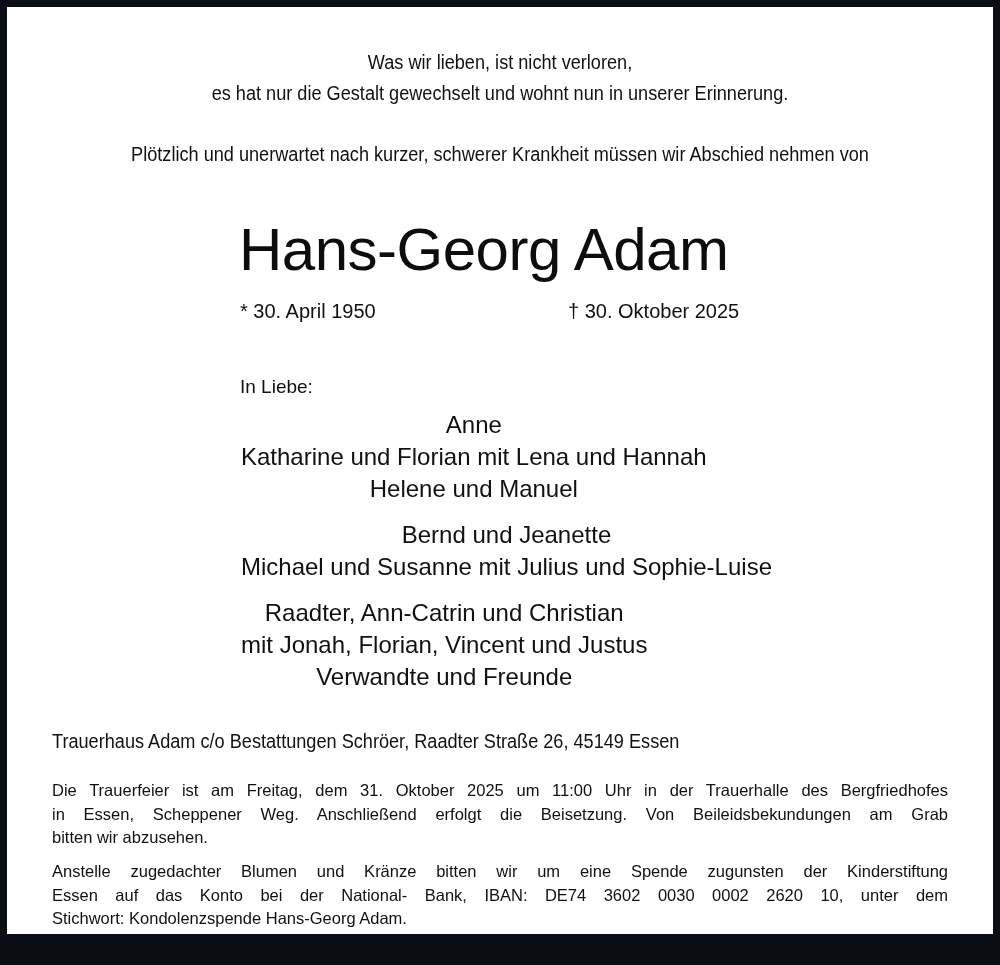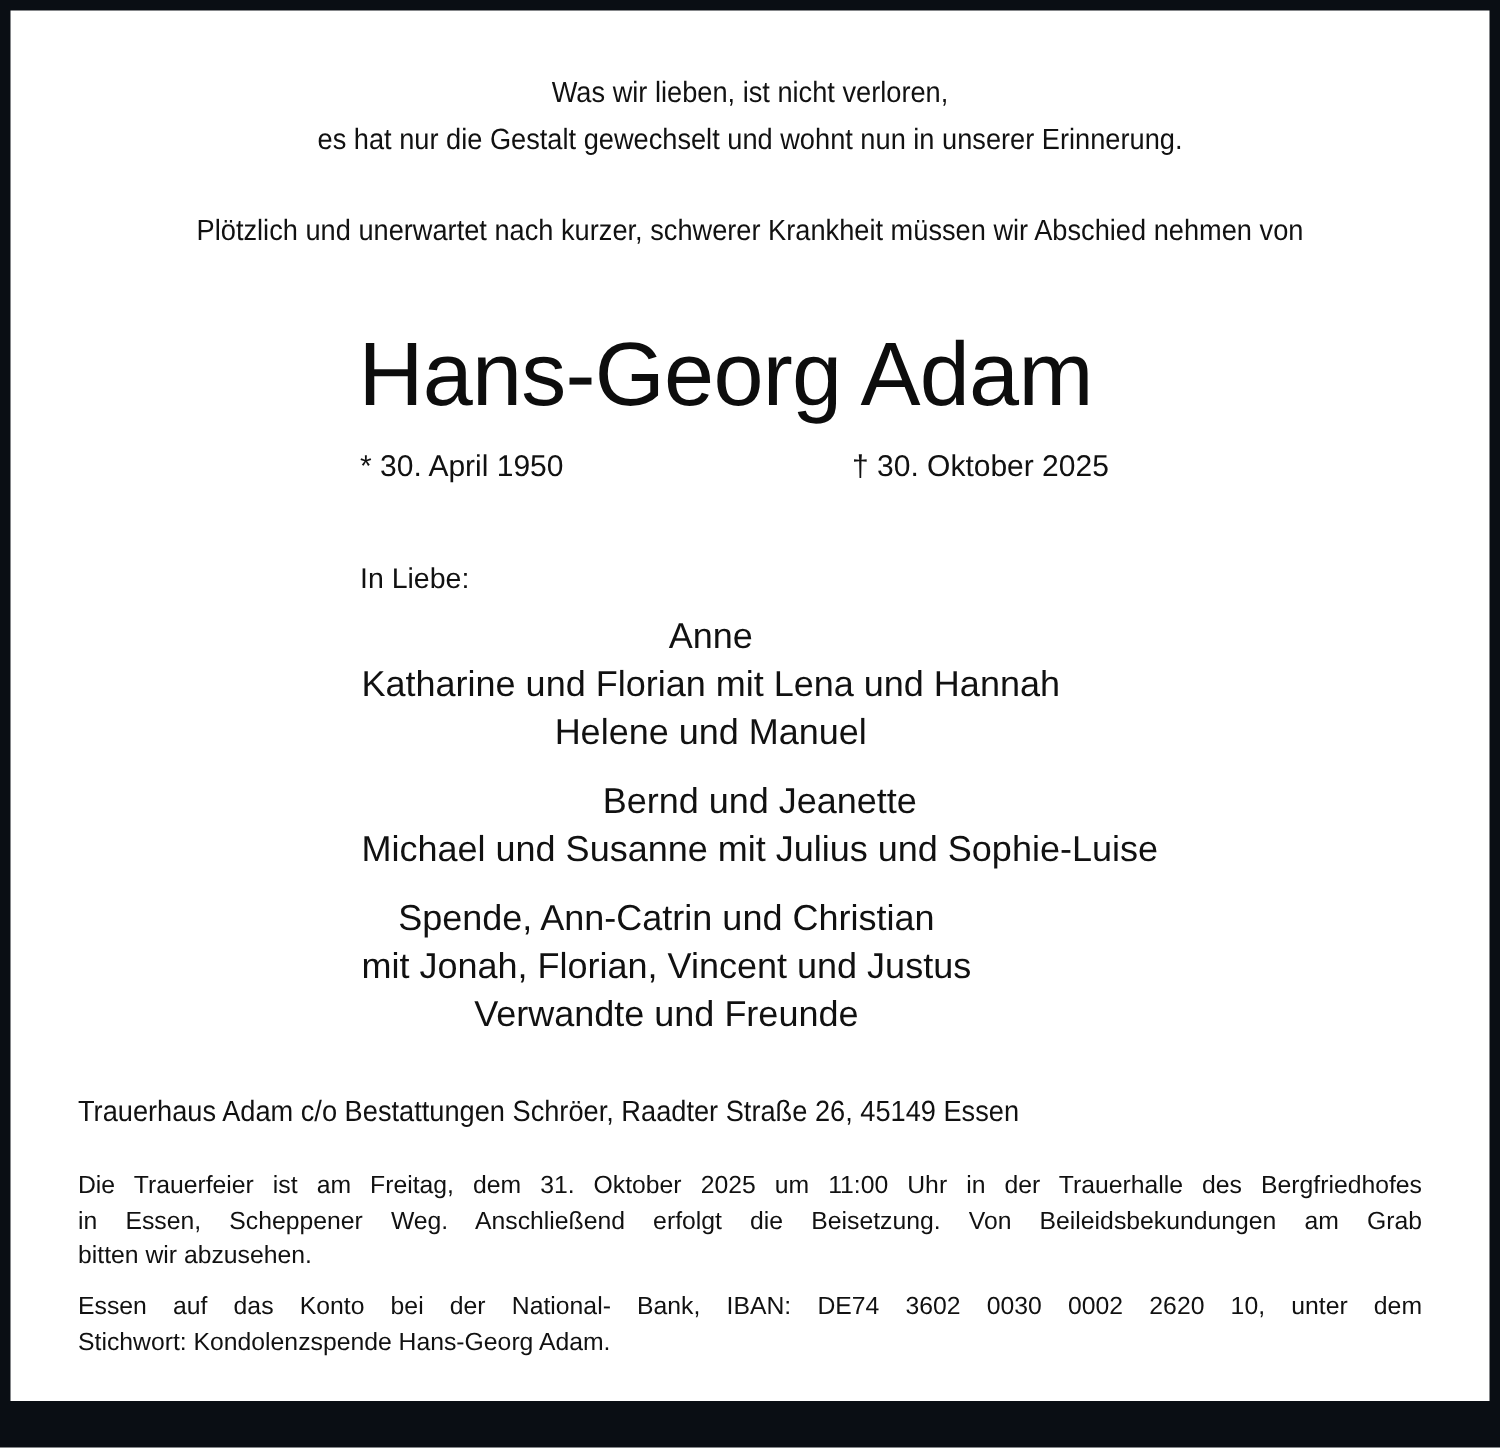--- a/index.html
+++ b/index.html
@@ -82,31 +82,32 @@
     <span class="line">Katharine und Florian mit Lena und Hannah</span>
     <span class="line">Helene und Manuel</span>
   </div>
 
   <div class="abs mourners g2">
     <span class="line">Bernd und Jeanette</span>
     <span class="line">Michael und Susanne mit Julius und Sophie-Luise</span>
   </div>
 
   <div class="abs mourners g3">
-    <span class="line">Spende, Ann-Catrin und Christian</span>
+    <span class="line">Raadter, Ann-Catrin und Christian</span>
     <span class="line">mit Jonah, Florian, Vincent und Justus</span>
     <span class="line">Verwandte und Freunde</span>
   </div>
 
   <div class="abs address">Trauerhaus Adam c/o Bestattungen Schröer, Raadter Straße 26, 45149 Essen</div>
 
   <div class="abs para p1">
     <span class="justify-line">Die Trauerfeier ist am Freitag, dem 31. Oktober 2025 um 11:00 Uhr in der Trauerhalle des Bergfriedhofes</span>
     <span class="justify-line">in Essen, Scheppener Weg. Anschließend erfolgt die Beisetzung. Von Beileidsbekundungen am Grab</span>
     <span class="line">bitten wir abzusehen.</span>
   </div>
 
   <div class="abs para p2">
+    <span class="justify-line">Anstelle zugedachter Blumen und Kränze bitten wir um eine Spende zugunsten der Kinderstiftung</span>
     <span class="justify-line">Essen auf das Konto bei der National- Bank, IBAN: DE74 3602 0030 0002 2620 10, unter dem</span>
     <span class="line">Stichwort: Kondolenzspende Hans-Georg Adam.</span>
   </div>
 
 </div>
 
 </body></html>

